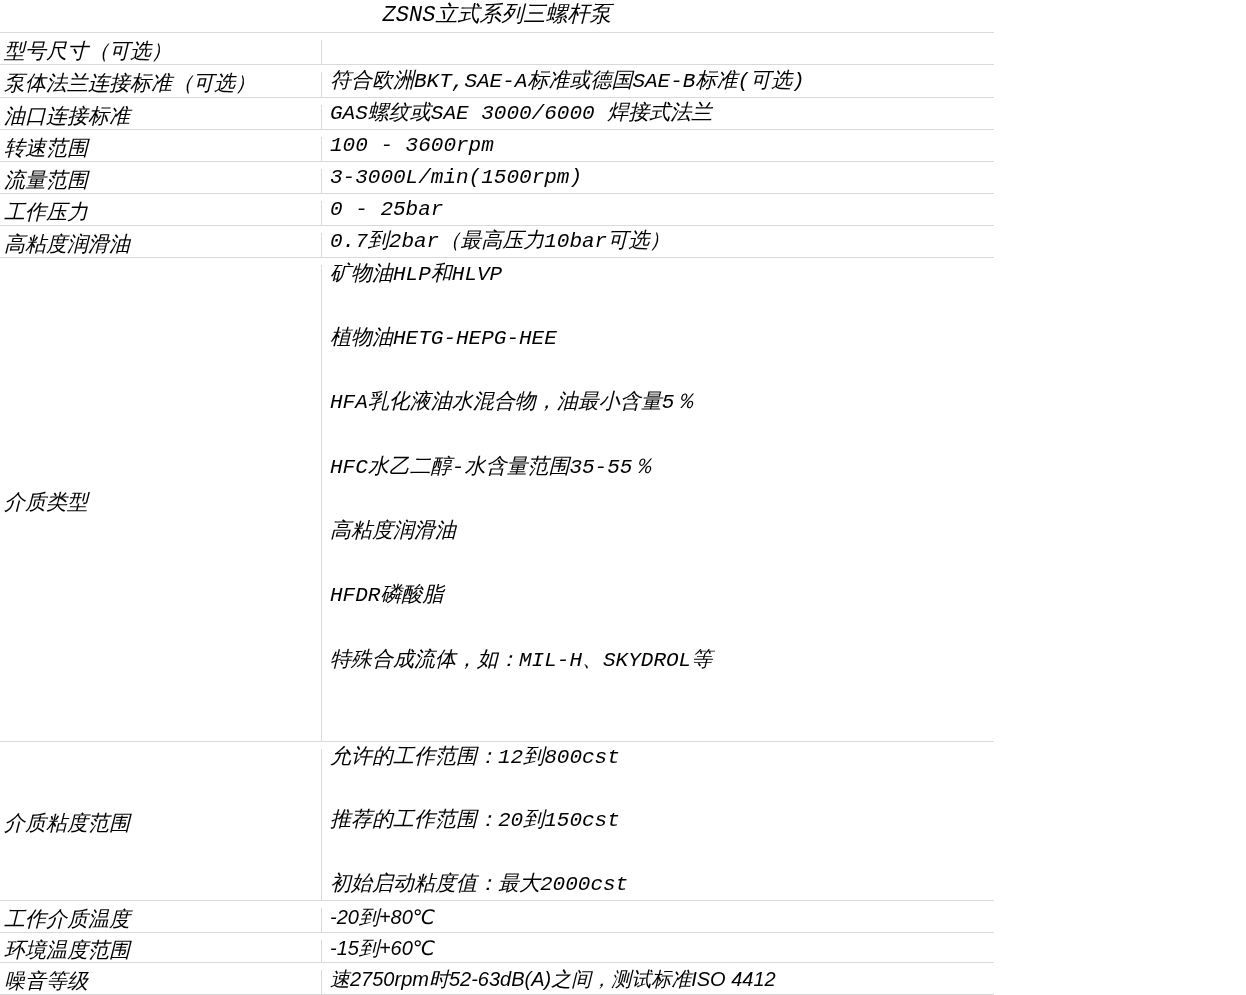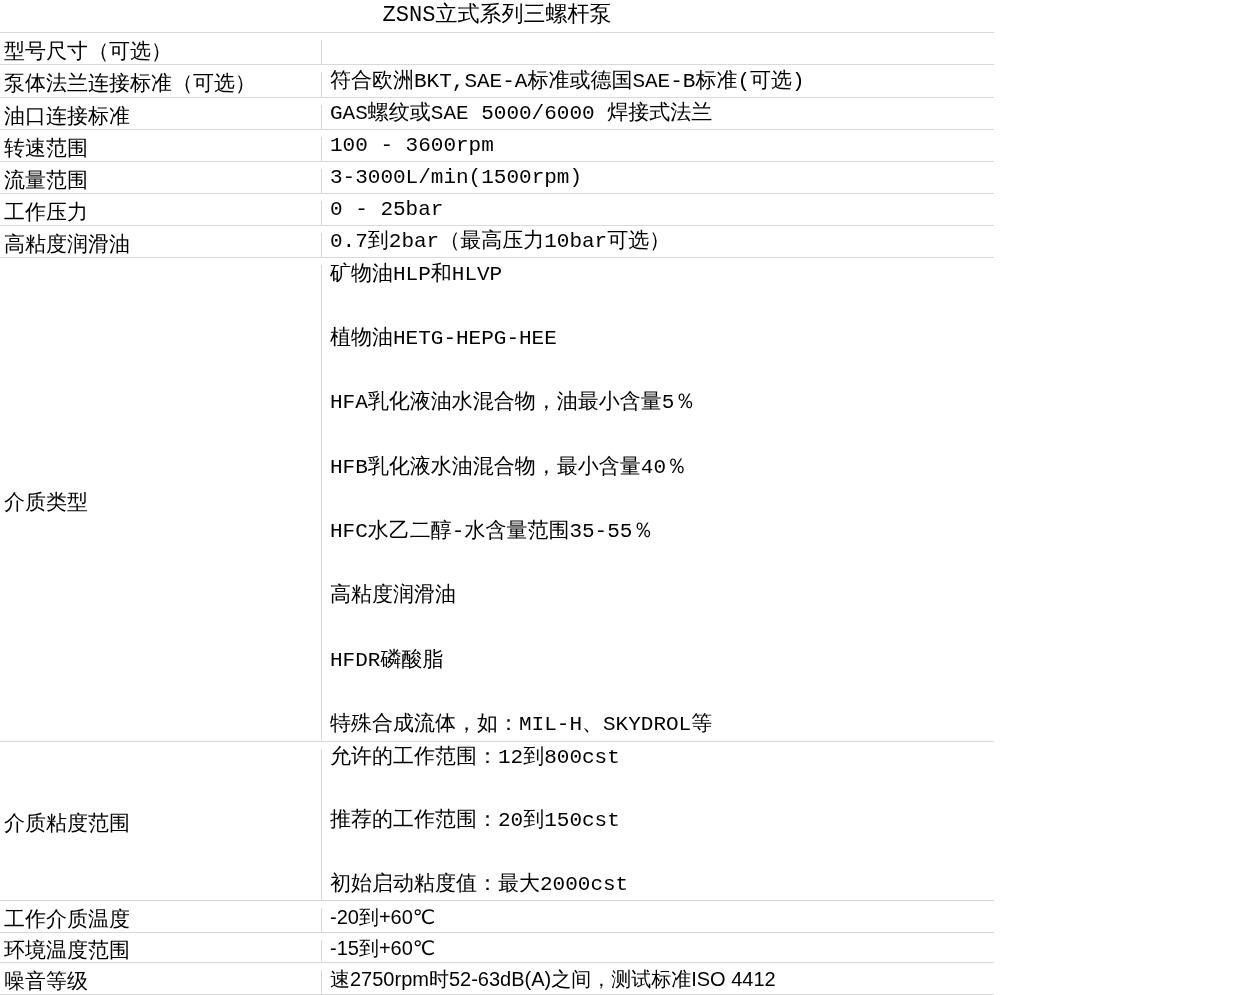--- a/index.html
+++ b/index.html
@@ -4,21 +4,21 @@
 <style>
   :root{
     --border:#d9d9d9;
     --text:#000000;
     --bg:#ffffff;
   }
   html,body{margin:0;padding:0;background:var(--bg);}
   .page{
     width:994px;height:995px;background:var(--bg);color:var(--text);
     font-family:"Liberation Mono","DejaVu Sans Mono",monospace;
-    font-size:21px;line-height:1;overflow:hidden;box-sizing:border-box;
+    font-size:21px;line-height:1;overflow:hidden;box-sizing:border-box;font-style:italic;
   }
   .title-row{
     position:relative;height:33px;box-sizing:border-box;
     border-bottom:1px solid var(--border);
     display:flex;align-items:center;justify-content:center;
     font-size:22px;
   }
   .row{
     display:flex;box-sizing:border-box;
     border-bottom:1px solid var(--border);
@@ -61,21 +61,21 @@
     <div class="cell-label">型号尺寸（可选）</div>
   </div>
 
   <div class="row rh33">
     <div class="cell-label">泵体法兰连接标准（可选）</div>
     <div class="cell-value">符合欧洲BKT,SAE-A标准或德国SAE-B标准(可选)</div>
   </div>
 
   <div class="row rh32">
     <div class="cell-label">油口连接标准</div>
-    <div class="cell-value">GAS螺纹或SAE 5000/6000 焊接式法兰</div>
+    <div class="cell-value">GAS螺纹或SAE 3000/6000 焊接式法兰</div>
   </div>
 
   <div class="row rh32">
     <div class="cell-label">转速范围</div>
     <div class="cell-value">100 - 3600rpm</div>
   </div>
 
   <div class="row rh32">
     <div class="cell-label">流量范围</div>
     <div class="cell-value">3-3000L/min(1500rpm)</div>
@@ -90,40 +90,39 @@
     <div class="cell-label">高粘度润滑油</div>
     <div class="cell-value">0.7到2bar（最高压力10bar可选）</div>
   </div>
 
   <div class="row rh484">
     <div class="cell-label">介质类型</div>
     <div class="cell-value multi">
       <div class="mline">矿物油HLP和HLVP</div>
       <div class="mline">植物油HETG-HEPG-HEE</div>
       <div class="mline">HFA乳化液油水混合物，油最小含量5％</div>
-      <div class="mline">HFB乳化液水油混合物，最小含量40％</div>
       <div class="mline">HFC水乙二醇-水含量范围35-55％</div>
       <div class="mline">高粘度润滑油</div>
       <div class="mline">HFDR磷酸脂</div>
       <div class="mline">特殊合成流体，如：MIL-H、SKYDROL等</div>
     </div>
   </div>
 
   <div class="row rh159">
     <div class="cell-label">介质粘度范围</div>
     <div class="cell-value multi">
       <div class="vline">允许的工作范围：12到800cst</div>
       <div class="vline">推荐的工作范围：20到150cst</div>
       <div class="vline">初始启动粘度值：最大2000cst</div>
     </div>
   </div>
 
   <div class="row rh32">
     <div class="cell-label">工作介质温度</div>
-    <div class="cell-value sans">-20到+60℃</div>
+    <div class="cell-value sans">-20到+80℃</div>
   </div>
 
   <div class="row rh30">
     <div class="cell-label">环境温度范围</div>
     <div class="cell-value sans">-15到+60℃</div>
   </div>
 
   <div class="row rh32">
     <div class="cell-label">噪音等级</div>
     <div class="cell-value sans">速2750rpm时52-63dB(A)之间，测试标准ISO 4412</div>

